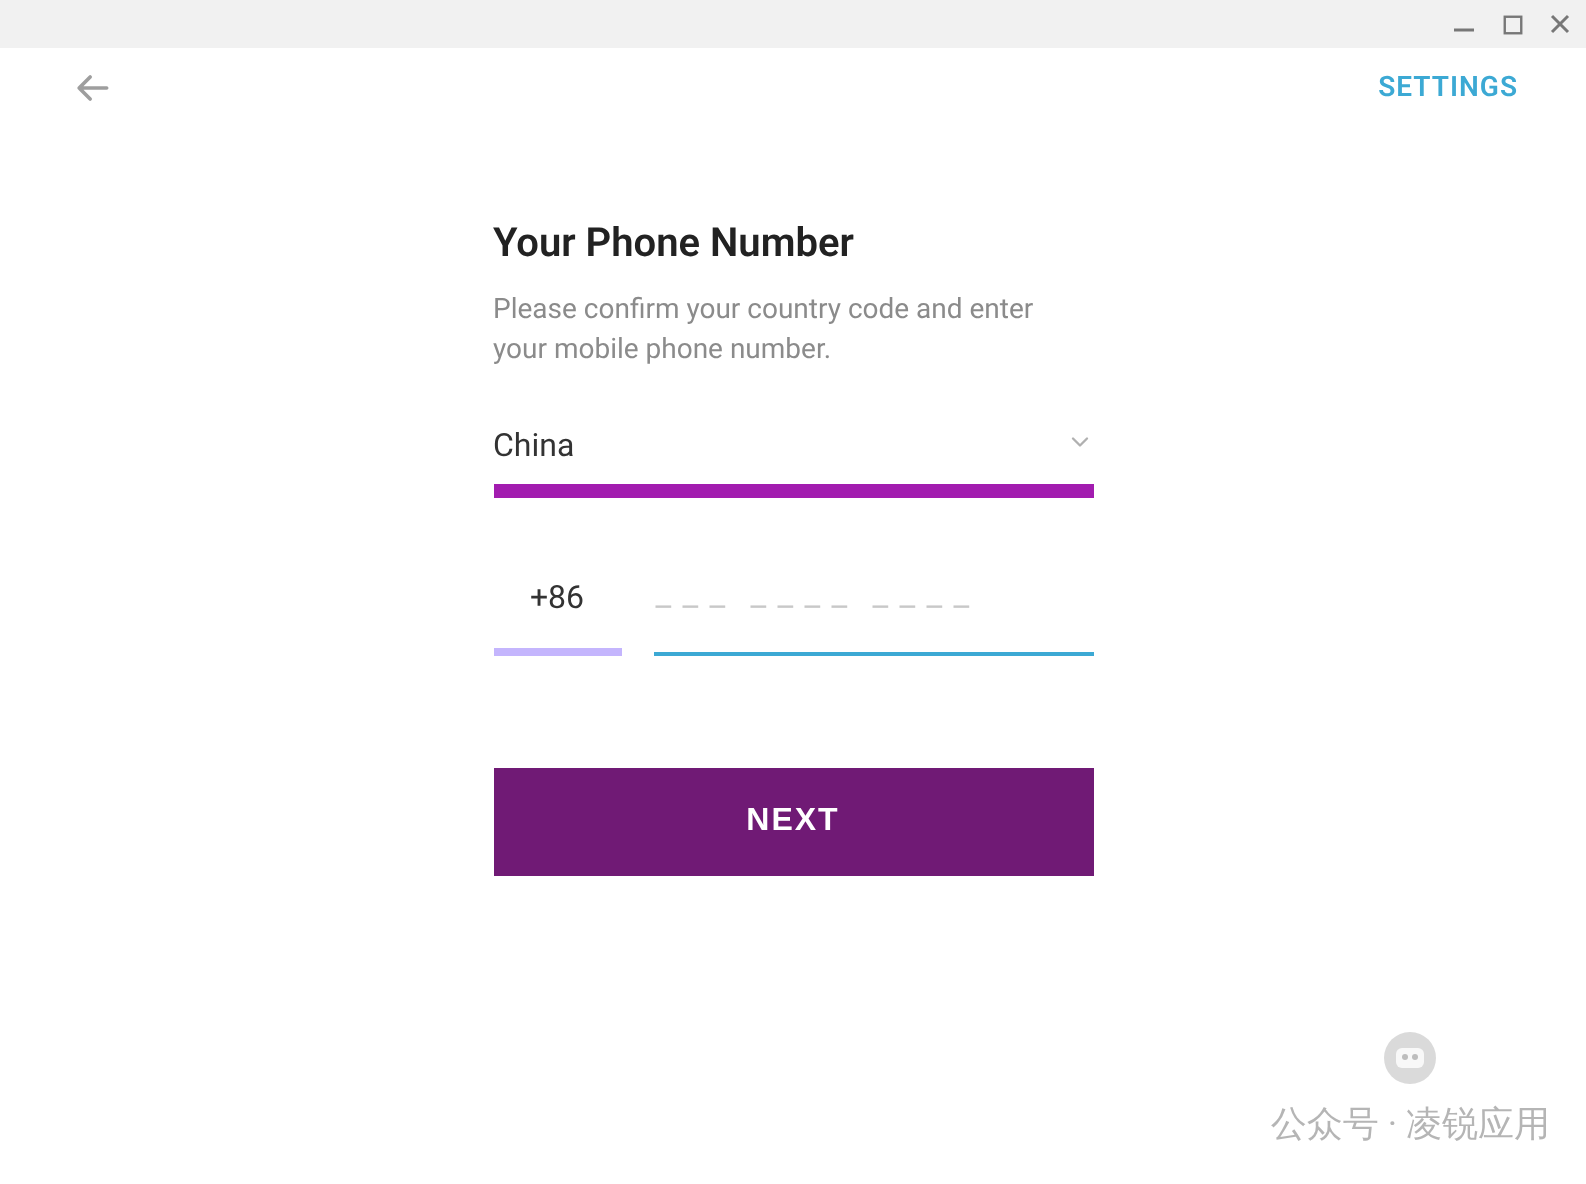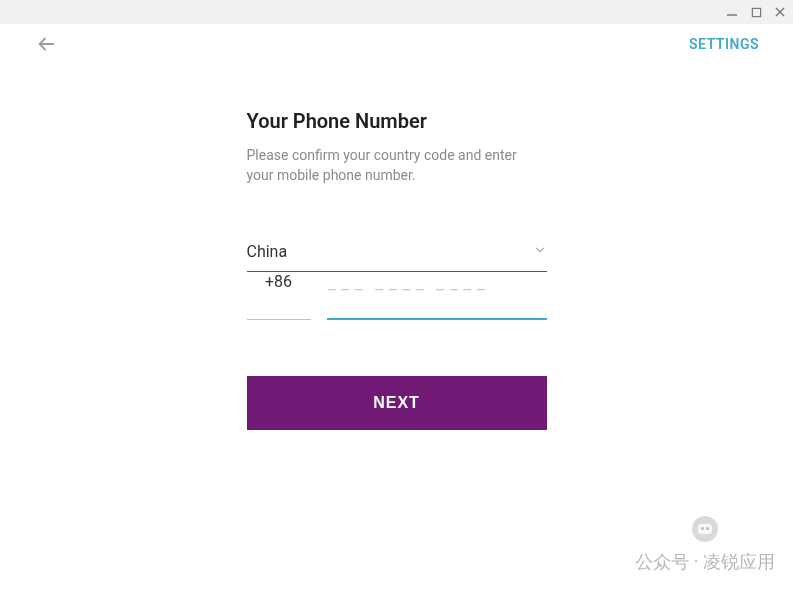--- a/index.html
+++ b/index.html
@@ -67,46 +67,47 @@
       font-size: 20px;
       font-weight: 600;
       color: #222;
       margin-bottom: 12px;
       margin-top: 12px;
     }
     .page-subtitle {
       font-size: 14px;
       color: #8b8b8b;
       line-height: 1.45;
-      margin-bottom: 56px;
+      margin-bottom: 27px;
     }
     .country-select {
       display: flex;
       justify-content: space-between;
       align-items: center;
-      border-bottom: 1px solid #a21caf;
+      border-bottom: 7px solid #a21caf;
       padding-bottom: 10px;
       cursor: pointer;
+      margin-bottom: 40px;
     }
     .country-name {
       font-size: 16px;
       color: #333;
     }
     .chevron {
       color: #b0b0b0;
     }
     .phone-row {
       display: flex;
       gap: 16px;
       margin-bottom: 56px;
     }
     .country-code {
       width: 64px;
-      border-bottom: 1px solid #c4b5fd;
-      padding-bottom: 28px;
+      border-bottom: 4px solid #c4b5fd;
+      padding-bottom: 16px;
       text-align: center;
       font-size: 16px;
       color: #333;
     }
     .phone-input {
       flex: 1;
       border: none;
       border-bottom: 2px solid #3ca9d4;
       padding-bottom: 8px;
       font-size: 16px;

